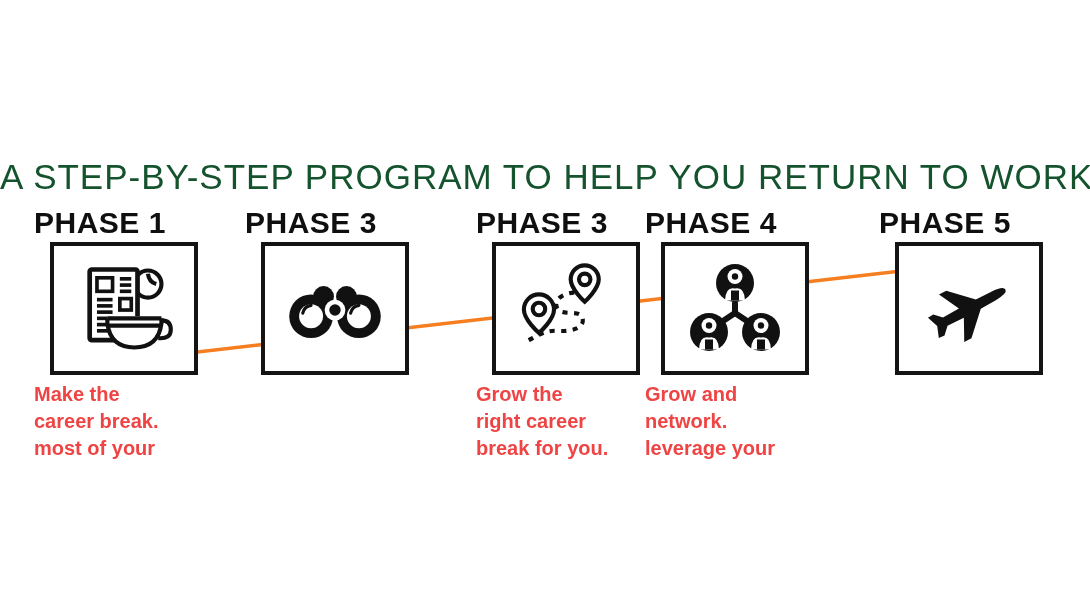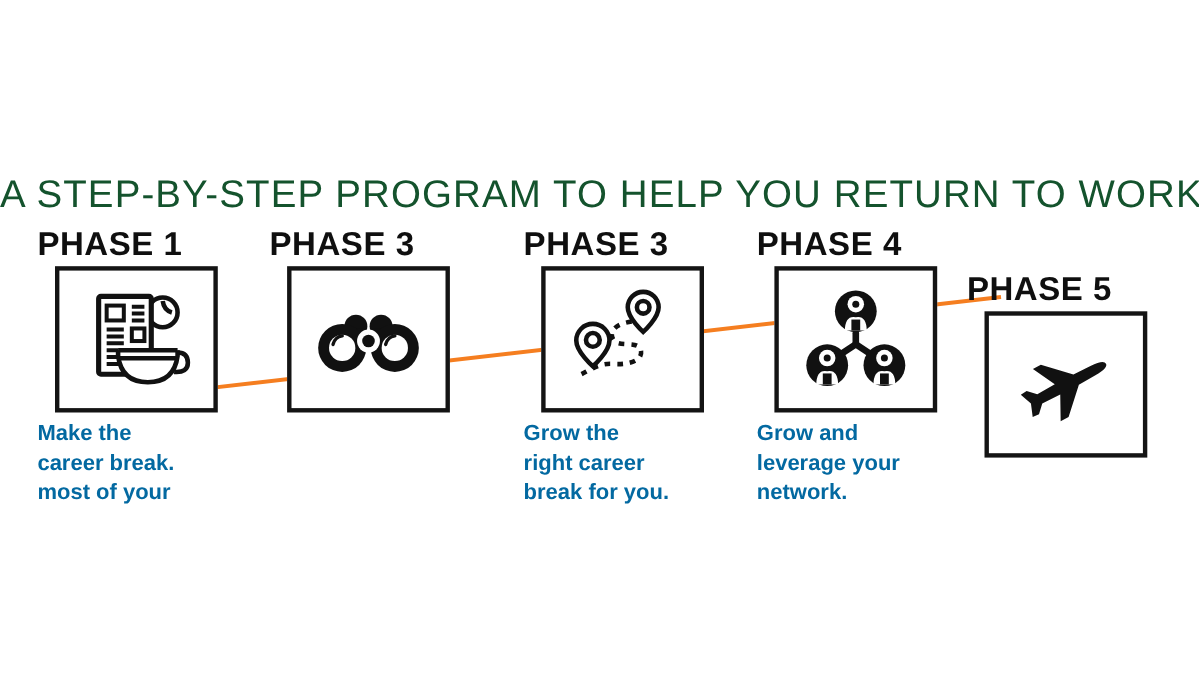--- a/index.html
+++ b/index.html
@@ -43,24 +43,24 @@
     width:148px;height:133px;
     margin:0 auto;
     border:4px solid #141414;
     background:#ffffff;
     display:flex;align-items:center;justify-content:center;
   }
   .caption{
     margin-top:6px;
     font-size:20px;
     font-weight:bold;
-    color:#0369a1;
+    color:#ef4444;
     line-height:27px;
   }
-  .col1{left:34px;} .col2{left:245px;} .col3{left:476px;} .col4{left:688px;} .col5{left:879px;margin-top:41px;}
+  .col1{left:34px;} .col2{left:245px;} .col3{left:476px;} .col4{left:645px;} .col5{left:879px;}
 </style>
 </head>
 <body>
 
 <div class="stage">
 
   <div class="title">A STEP-BY-STEP PROGRAM TO HELP YOU RETURN TO WORK</div>
 
   <svg class="connector-svg" width="1090" height="613" viewBox="0 0 1090 613">
     <line x1="180" y1="354" x2="910" y2="270" stroke="#f57e20" stroke-width="3.6"></line>
@@ -178,22 +178,22 @@
           <circle cx="76" cy="73" r="19" fill="#111"></circle>
           <circle cx="76" cy="66.5" r="7.5" fill="#fff"></circle>
           <circle cx="76" cy="66.5" r="3.2" fill="#111"></circle>
           <path d="M66 90.5 Q66.5 76.5 76 78.5 Q85.5 76.5 86 90.5 Z" fill="#fff"></path>
           <rect x="72" y="80.5" width="8" height="10" fill="#111"></rect>
         </g>
       </svg>
     </div>
     <div class="caption">
       <div>Grow and</div>
+      <div>network.</div>
       <div>leverage your</div>
-      <div>network.</div>
     </div>
   </div>
 
   <div class="phase-col col5">
     <div class="phase-heading">PHASE 5</div>
     <div class="icon-box">
       <svg width="96" height="96" viewBox="0 0 100 100">
         <g transform="rotate(-28 50 50)">
           <path d="M93 50 Q93 45.5 79 45 L61 44.5 L38 22 L29.5 22 L41 44.5 L22 45 L14.5 37.5 L8 38 L12.5 50 L8 62 L14.5 62.5 L22 55 L41 55.5 L29.5 78 L38 78 L61 55.5 L79 55 Q93 54.5 93 50 Z" fill="#111"></path>
         </g>

